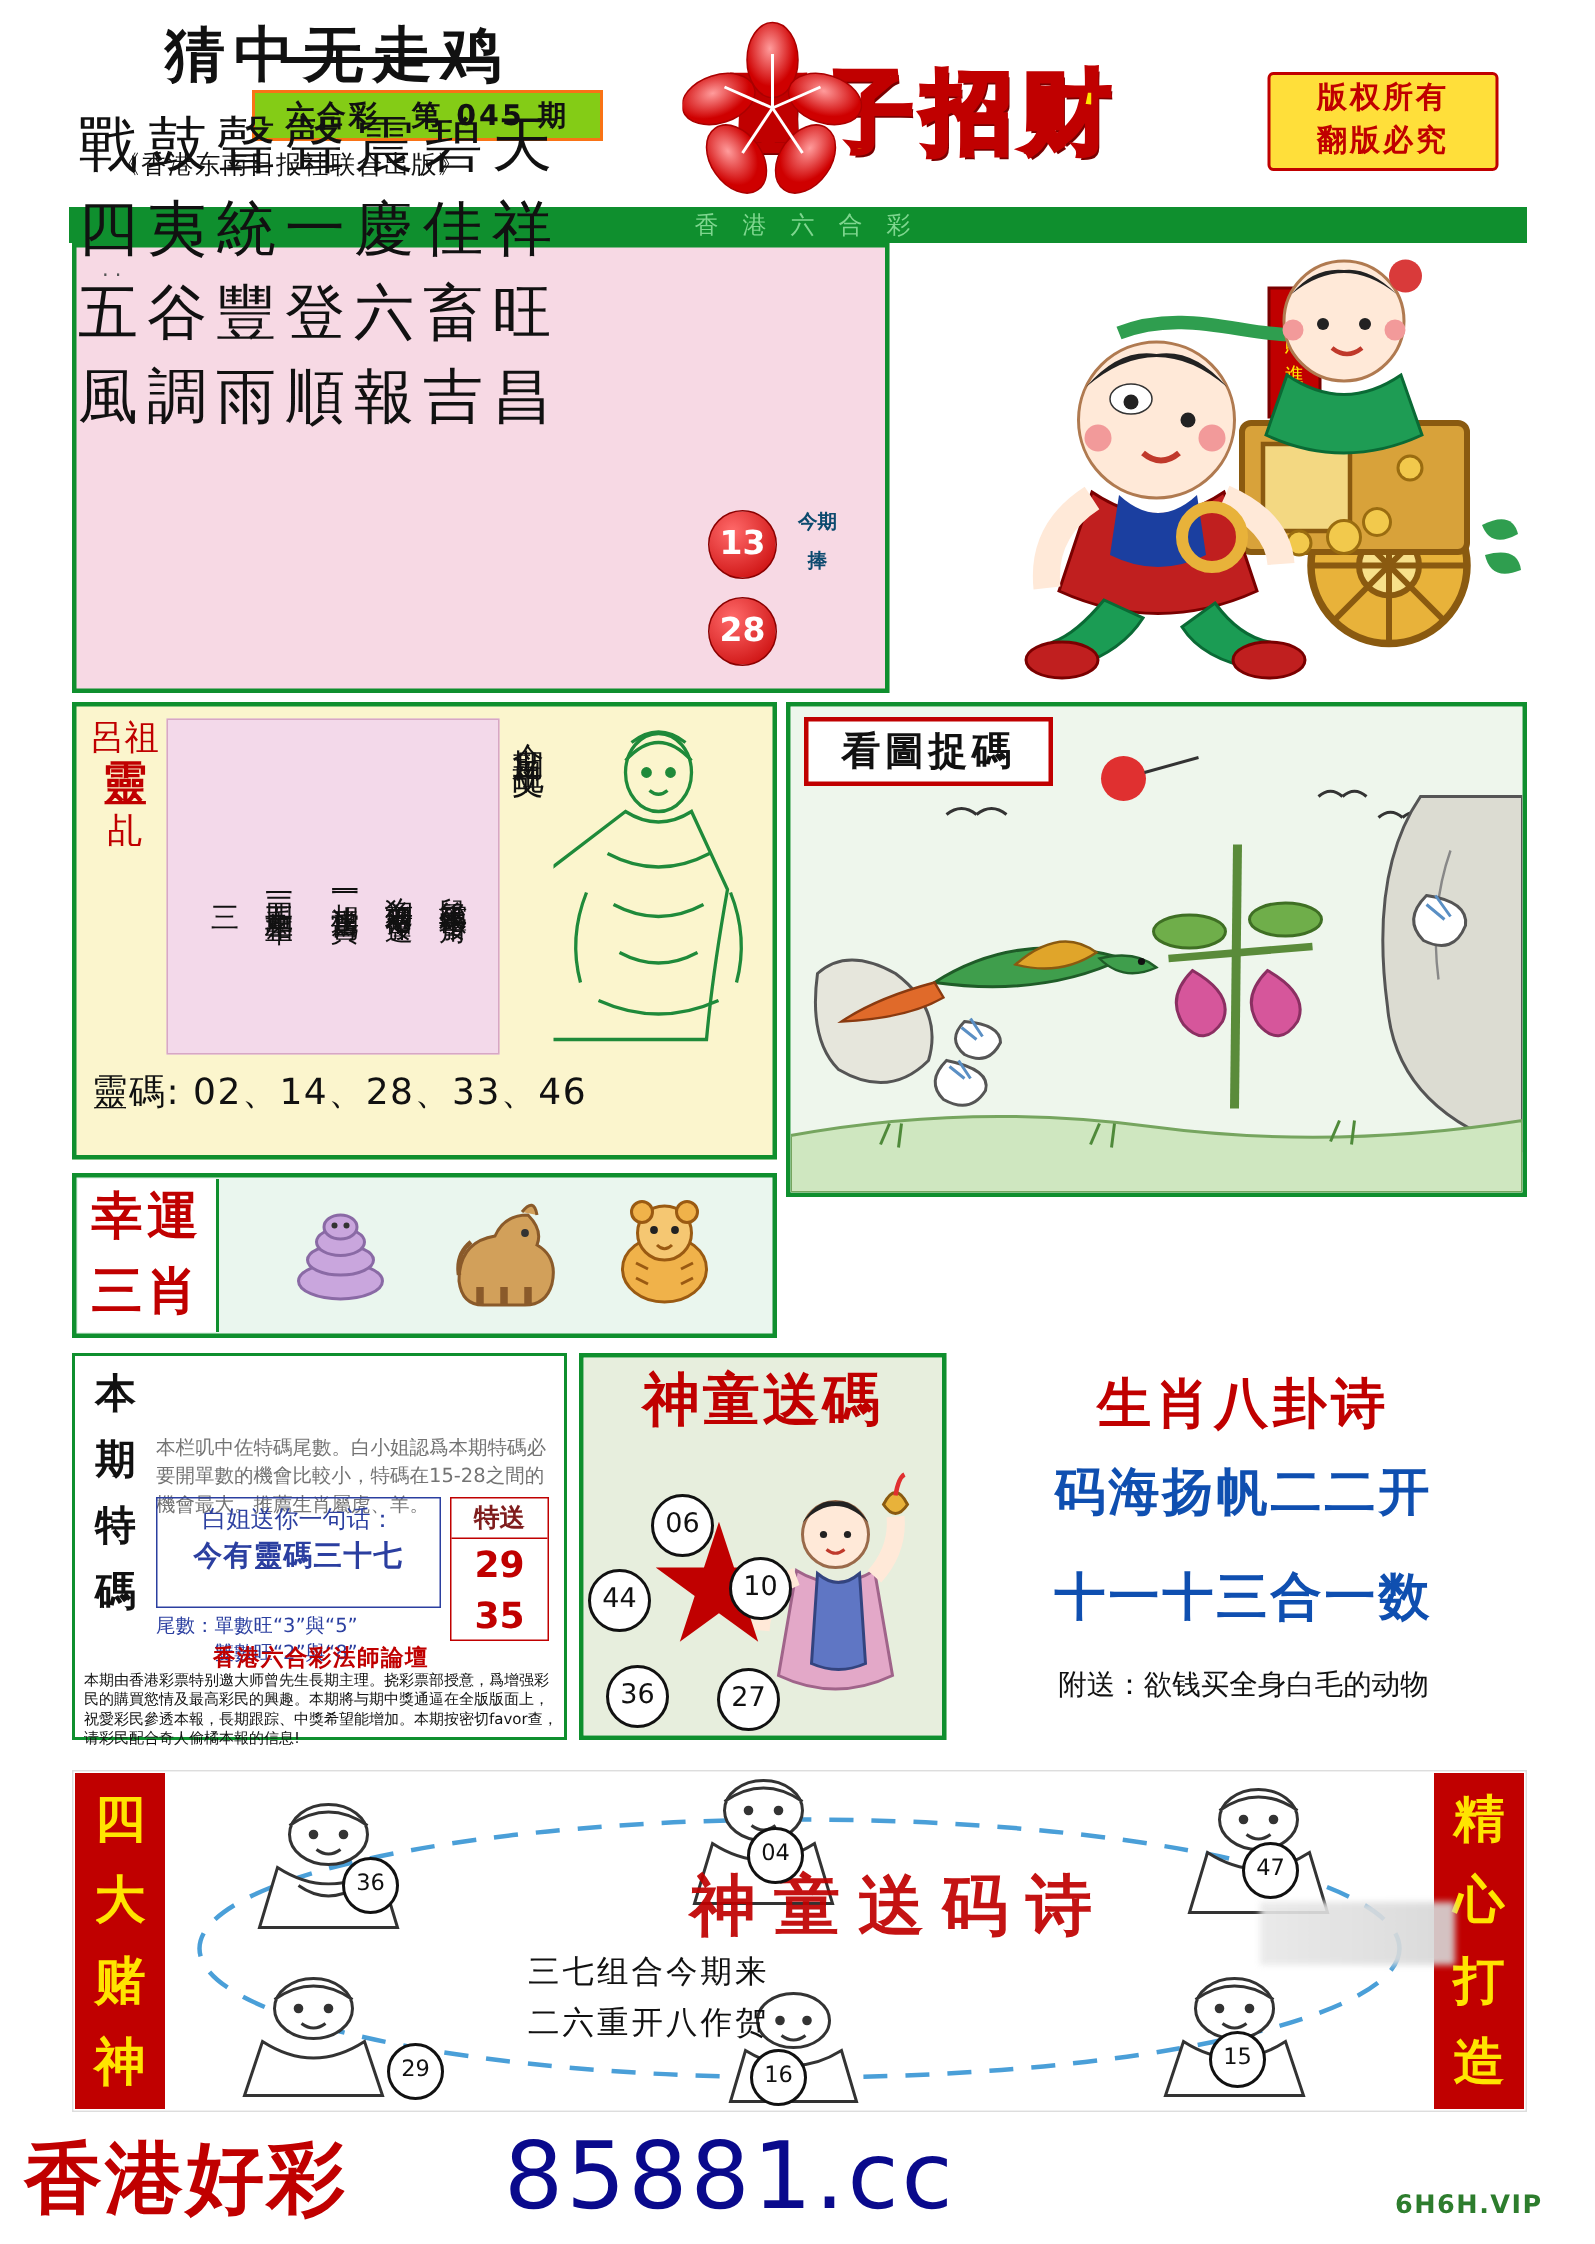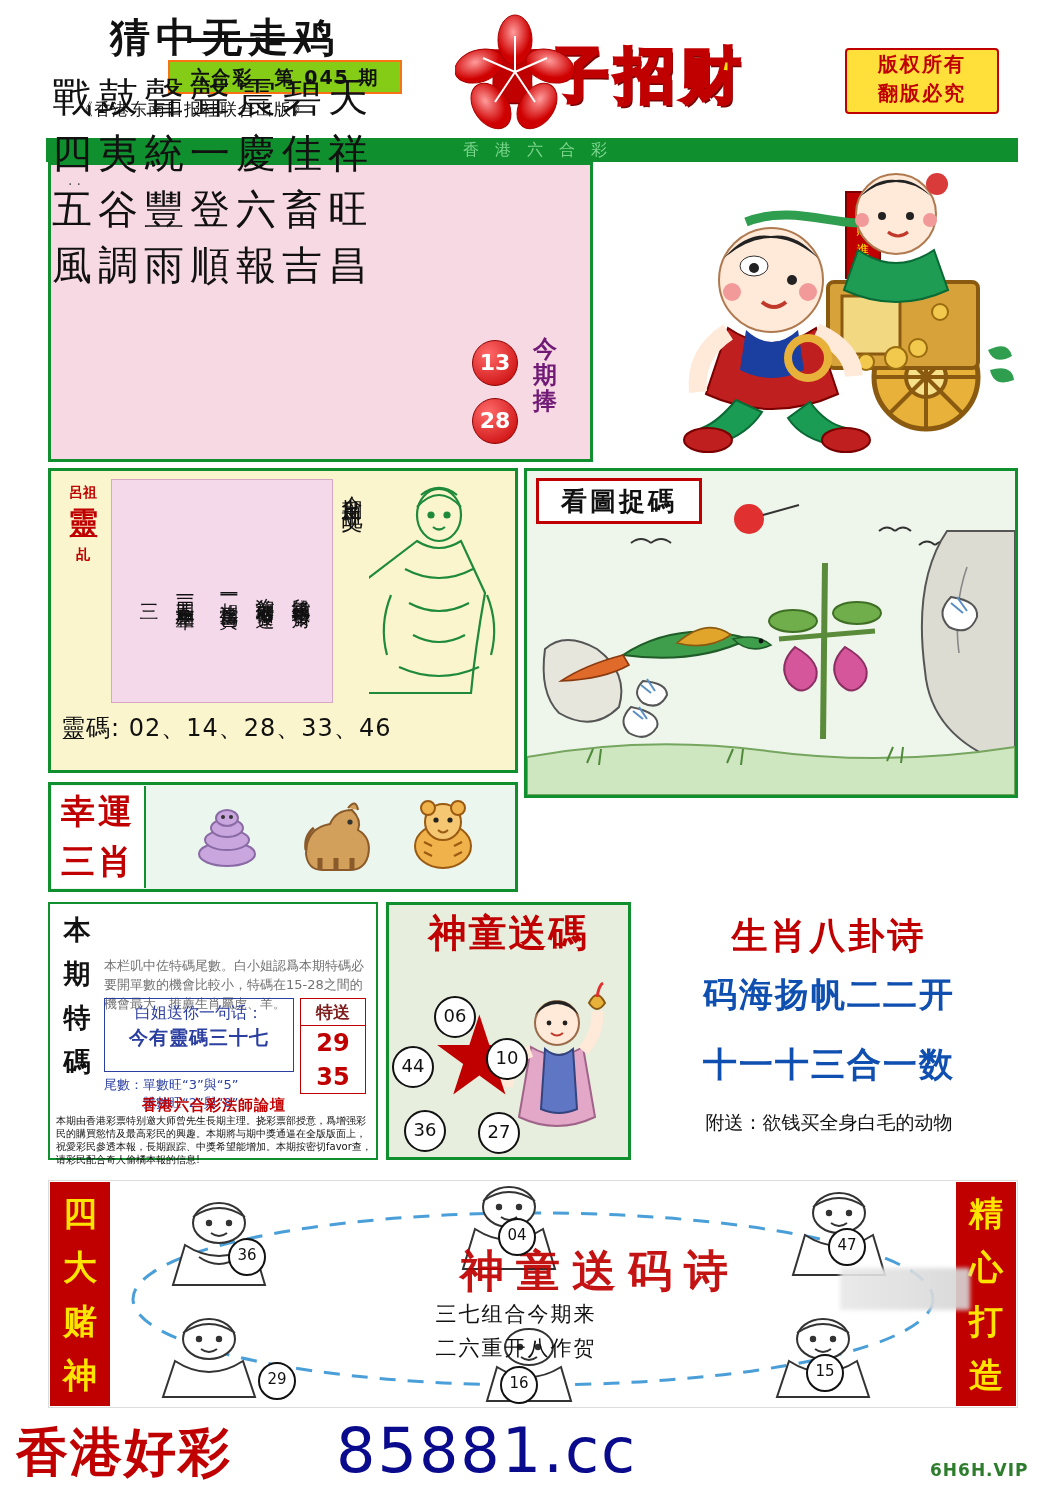--- a/index.html
+++ b/index.html
@@ -72,39 +72,39 @@
   .ball{
     position:absolute;width:44px;height:44px;border-radius:50%;
     background:radial-gradient(circle at 35% 30%,#ff6a6a,#c40000);
     color:#fff;font-size:22px;font-weight:bold;text-align:center;line-height:44px;
     border:1px solid #8b0000;
   }
   .b1{left:472px;top:340px}
   .b2{left:472px;top:398px}
   .jinqi{
     position:absolute;left:528px;top:336px;width:34px;
-    color:#701a75;font-size:24px;font-weight:bold;line-height:26px;text-align:center;
+    color:#0c4a6e;font-size:13px;font-weight:bold;line-height:26px;text-align:center;
   }
 
   
   .kid-art{
     position:absolute;left:596px;top:162px;width:422px;height:300px;
     background:#fff;overflow:hidden;
   }
 
   
   .luzu{
     position:absolute;left:48px;top:468px;width:470px;height:305px;
     background:#fbf5cd;border:3px solid #0f8f2e;box-sizing:border-box;
   }
   .luzu-left{
     position:absolute;left:8px;top:8px;width:48px;height:220px;
     text-align:center;color:#c00000;
   }
-  .luzu-left .s1{font-size:14px;line-height:26px;display:block;font-weight:bold;}
+  .luzu-left .s1{font-size:23px;line-height:26px;display:block;}
   .luzu-left .s2{font-size:30px;font-weight:bold;line-height:36px;display:block;}
   .luzu-panel{
     position:absolute;left:60px;top:8px;width:220px;height:222px;
     background:#f3d9ea;border:1px solid #d7a7c4;
   }
   .vcol{
     position:absolute;top:6px;width:26px;font-size:19px;color:#111;
     line-height:25px;text-align:center;
     writing-mode:vertical-rl;text-orientation:upright;letter-spacing:2px;
     height:208px;
@@ -237,21 +237,21 @@
     position:absolute;left:956px;top:1182px;width:60px;height:224px;
     background:#c00000;color:#ffe400;font-size:34px;font-weight:bold;
     text-align:center;line-height:54px;padding-top:4px;box-sizing:border-box;
   }
   .bot-title{
     position:absolute;left:380px;top:1246px;width:440px;height:50px;
     font-size:44px;font-weight:bold;color:#c00000;letter-spacing:12px;
     text-align:center;line-height:50px;opacity:.92;
   }
   .bot-l1,.bot-l2{
-    position:absolute;left:366px;width:300px;text-align:center;
+    position:absolute;left:352px;width:300px;text-align:left;
     font-size:21px;color:#111;letter-spacing:2px;
   }
   .bot-l1{top:1300px}
   .bot-l2{top:1334px}
   .bball{
     position:absolute;width:34px;height:34px;border-radius:50%;
     border:2px solid #111;background:#fff;color:#111;font-size:15px;
     text-align:center;line-height:30px;
   }
   .blurpatch{

